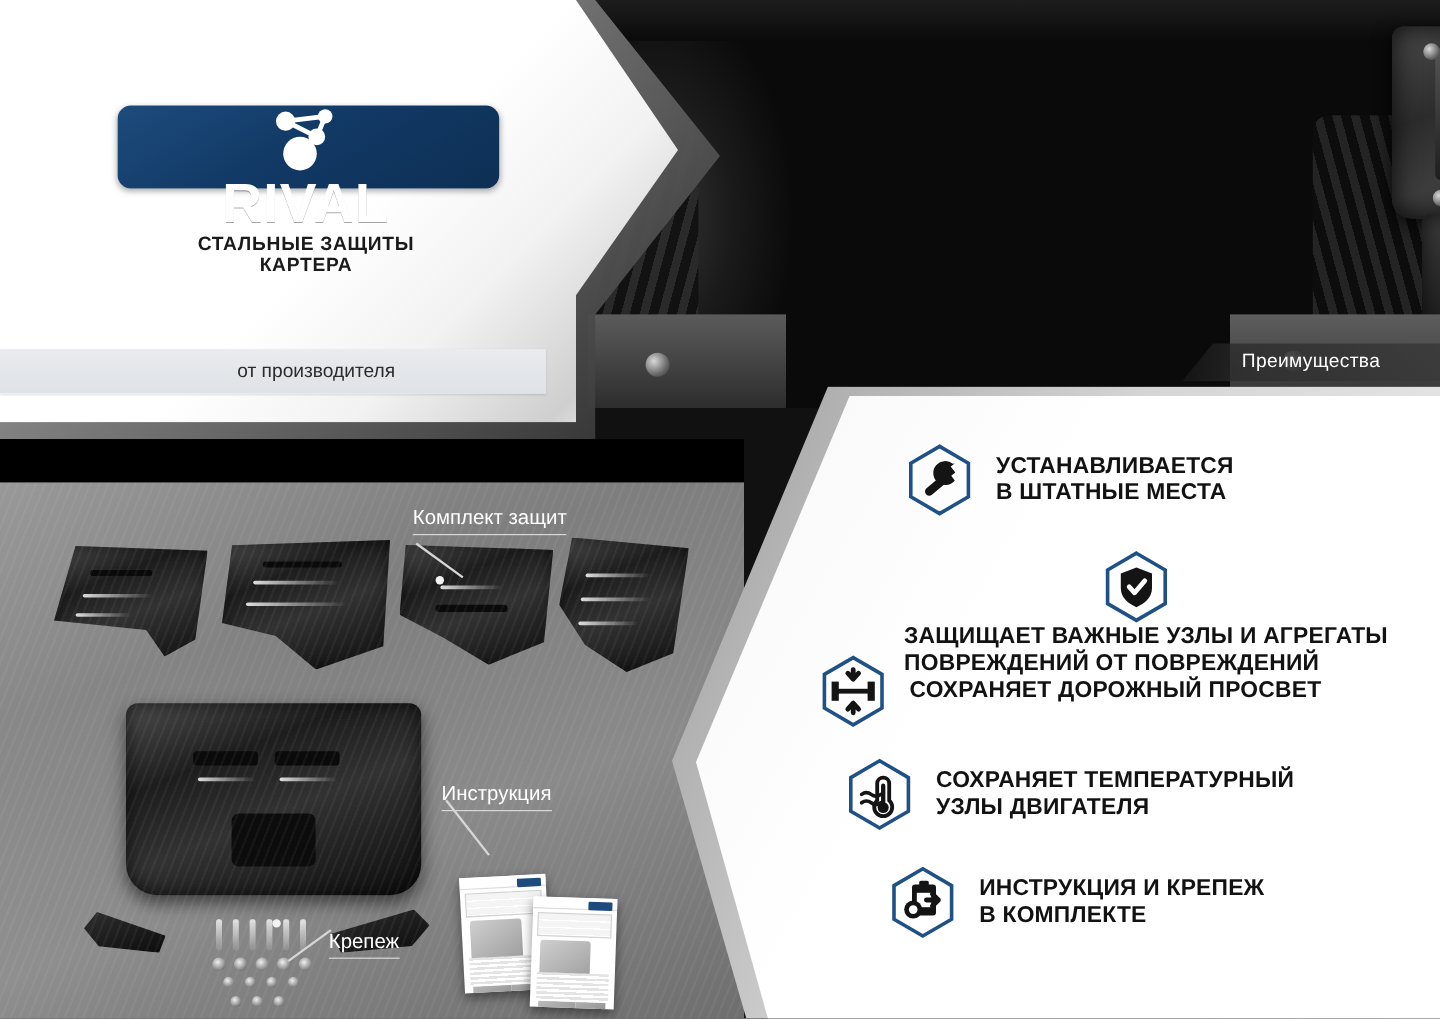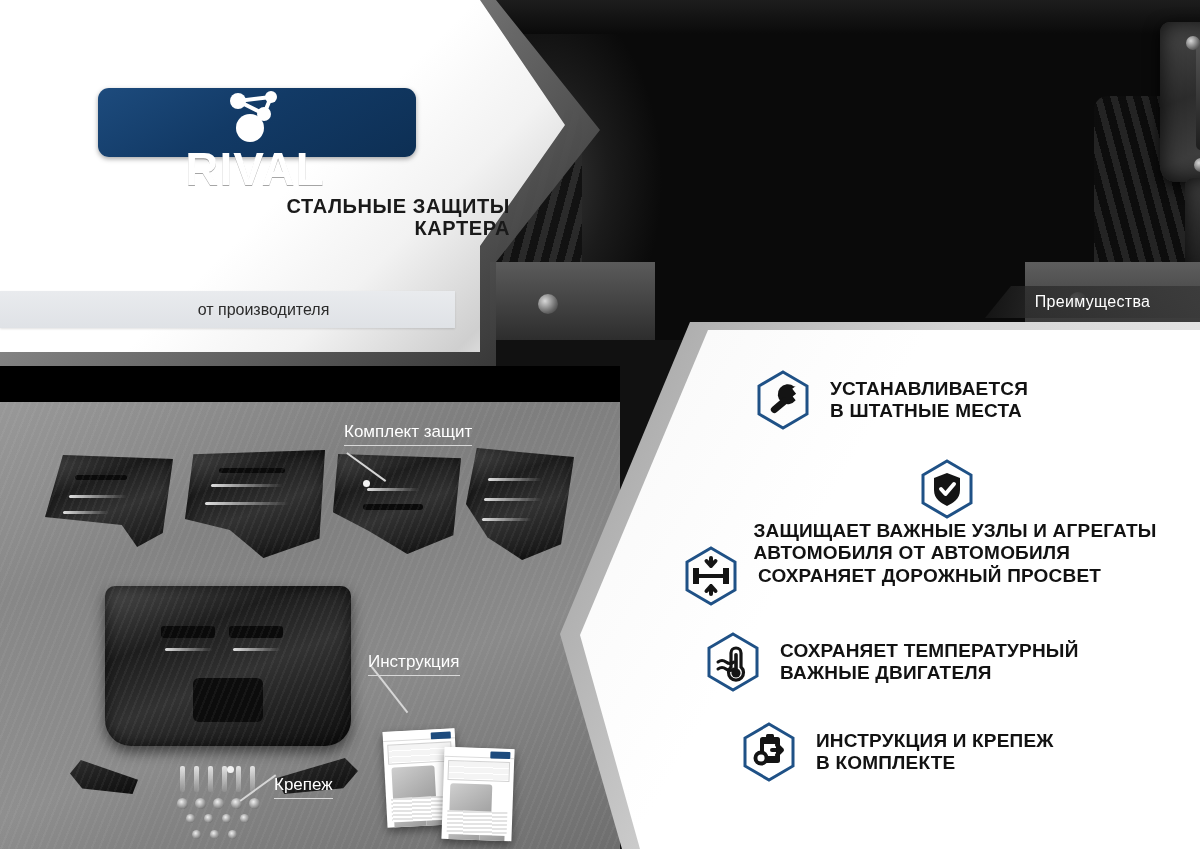--- a/index.html
+++ b/index.html
@@ -99,22 +99,22 @@
   }
   #logo-mark{width:74px;height:58px;margin-left:8px;flex:none;}
   #logo-word{
     color:#fff;font-weight:bold;font-size:46px;letter-spacing:1px;
     font-family:"Liberation Sans","DejaVu Sans",sans-serif;
     line-height:1;margin-left:-4px;
     text-shadow:0 1px 0 rgba(0,0,0,.35);
   }
   #hero-title{
     position:absolute;left:0;top:195px;width:510px;z-index:9;
-    text-align:right;color:#1a1a1a;font-weight:bold;
-    font-size:20px;line-height:1.12;letter-spacing:.6px;
+    text-align:center;color:#1a1a1a;font-weight:bold;
+    font-size:16px;line-height:1.12;letter-spacing:.6px;
   }
   #subbar{
     position:absolute;left:0;top:291px;width:455px;height:37px;z-index:9;
     background:linear-gradient(#e9ebee,#dfe2e6);
     box-shadow:0 1px 2px rgba(0,0,0,.12);
   }
   #subbar span{
     display:block;text-align:center;line-height:37px;
     font-size:16px;color:#2b2b2b;padding-left:72px;
   }
@@ -362,21 +362,21 @@
     </div>
 
     <div class="frow" id="r1">
       <svg class="hex" viewBox="0 0 62 62">
         <polygon points="31,3 55,17 55,45 31,59 7,45 7,17" fill="none" stroke="#1f5186" stroke-width="3"></polygon>
         <path d="M31 15 L44 20 v12 c0 9 -7 13 -13 16 c-6 -3 -13 -7 -13 -16 V20z" fill="#141414"></path>
         <path d="M25 31 l4.5 5 8.5 -10" fill="none" stroke="#ffffff" stroke-width="4" stroke-linecap="round" stroke-linejoin="round"></path>
       </svg>
       <div class="ftext">
         <div>ЗАЩИЩАЕТ ВАЖНЫЕ УЗЛЫ И АГРЕГАТЫ</div>
-        <div>АВТОМОБИЛЯ ОТ АВТОМОБИЛЯ</div>
+        <div>ПОВРЕЖДЕНИЙ ОТ ПОВРЕЖДЕНИЙ</div>
       </div>
     </div>
 
     <div class="frow" id="r2">
       <svg class="hex" viewBox="0 0 62 62">
         <polygon points="31,3 55,17 55,45 31,59 7,45 7,17" fill="none" stroke="#1f5186" stroke-width="3"></polygon>
         <rect x="13" y="23" width="6" height="16" fill="#141414"></rect>
         <rect x="43" y="23" width="6" height="16" fill="#141414"></rect>
         <rect x="17" y="29" width="28" height="4" fill="#141414"></rect>
         <path d="M31 13 v8 M31 21 l-4.5 -5 M31 21 l4.5 -5" stroke="#141414" stroke-width="4" fill="none" stroke-linecap="round"></path>
@@ -391,21 +391,21 @@
       <svg class="hex" viewBox="0 0 62 62">
         <polygon points="31,3 55,17 55,45 31,59 7,45 7,17" fill="none" stroke="#1f5186" stroke-width="3"></polygon>
         <path d="M34 17 a5 5 0 0 1 5 5 v14 a7.5 7.5 0 1 1 -10 0 V22 a5 5 0 0 1 5 -5z" fill="none" stroke="#141414" stroke-width="3.2"></path>
         <rect x="32.2" y="22" width="3.6" height="17" rx="1.8" fill="#141414"></rect>
         <circle cx="34" cy="42" r="4.6" fill="#141414"></circle>
         <path d="M16 31 q4 -3 8 0 t8 0" fill="none" stroke="#141414" stroke-width="3" stroke-linecap="round"></path>
         <path d="M16 38 q4 -3 8 0 t8 0" fill="none" stroke="#141414" stroke-width="3" stroke-linecap="round"></path>
       </svg>
       <div class="ftext">
         <div>СОХРАНЯЕТ ТЕМПЕРАТУРНЫЙ</div>
-        <div>ВАЖНЫЕ ДВИГАТЕЛЯ</div>
+        <div>УЗЛЫ ДВИГАТЕЛЯ</div>
       </div>
     </div>
 
     <div class="frow" id="r4">
       <svg class="hex" viewBox="0 0 62 62">
         <polygon points="31,3 55,17 55,45 31,59 7,45 7,17" fill="none" stroke="#1f5186" stroke-width="3"></polygon>
         <rect x="22" y="16" width="20" height="26" rx="2.5" fill="#141414"></rect>
         <rect x="28" y="13" width="8" height="5" rx="1.5" fill="#141414"></rect>
         <rect x="26" y="23" width="12" height="12" fill="#ffffff"></rect>
         <path d="M34 29 h10 M44 29 l-5 -5 M44 29 l-5 5" stroke="#141414" stroke-width="4" fill="none" stroke-linecap="round" stroke-linejoin="round"></path>

